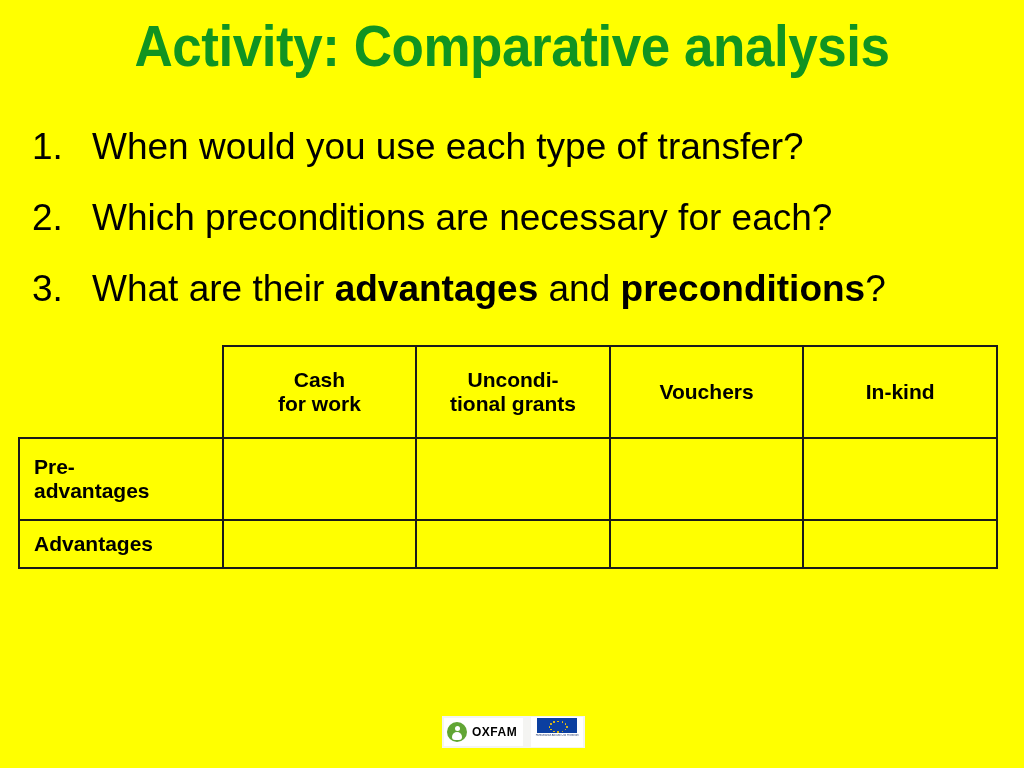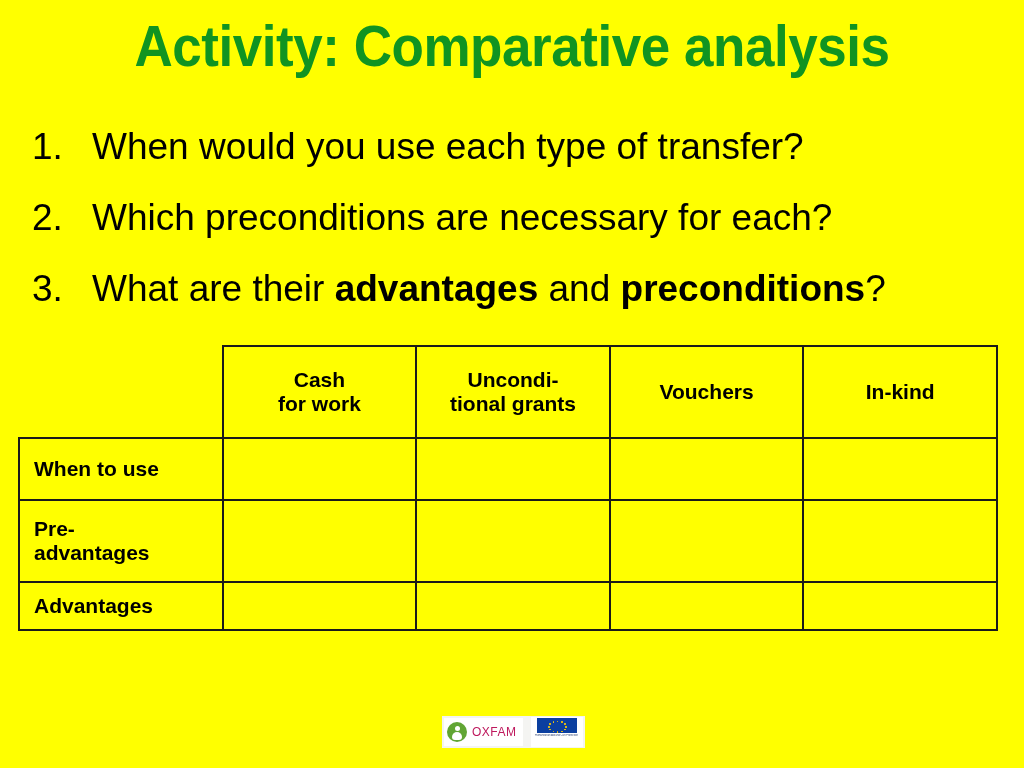--- a/index.html
+++ b/index.html
@@ -146,22 +146,22 @@
     position: absolute;
     left: 5px;
     top: 9.5px;
     width: 10px;
     height: 8px;
     border-radius: 5px 5px 3px 3px;
     background: #ffffff;
   }
   .oxfam-word {
     font-size: 12px;
-    font-weight: normal;
-    color: #be185d;
+    font-weight: bold;
+    color: #000000;
     letter-spacing: 0.5px;
     margin-left: 5px;
     font-family: "Liberation Sans", sans-serif;
     text-align: center;
   }
   .eu-logo {
     margin-left: 8px;
     width: 52px;
     height: 30px;
     background: #ffffff;
@@ -246,29 +246,20 @@
         <td>
           <span class="hdr-line">Vouchers</span>
         </td>
         <td>
           <span class="hdr-line">In-kind</span>
         </td>
       </tr>
     </thead>
     <tbody>
 
-      <tr class="row-h1">
-        <td class="row-label">
-          <span class="hdr-line">When to use</span>
-        </td>
-        <td></td>
-        <td></td>
-        <td></td>
-        <td></td>
-      </tr>
 
       <tr class="row-h2">
         <td class="row-label">
           <span class="hdr-line">Pre-</span>
           <span class="hdr-line">advantages</span>
         </td>
         <td></td>
         <td></td>
         <td></td>
         <td></td>

